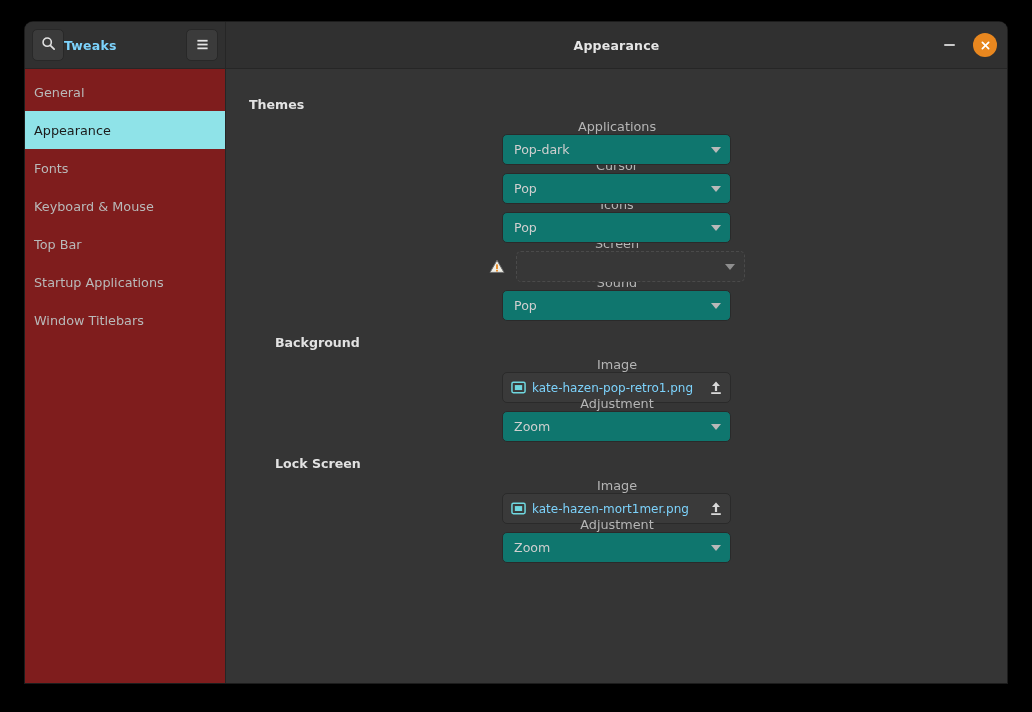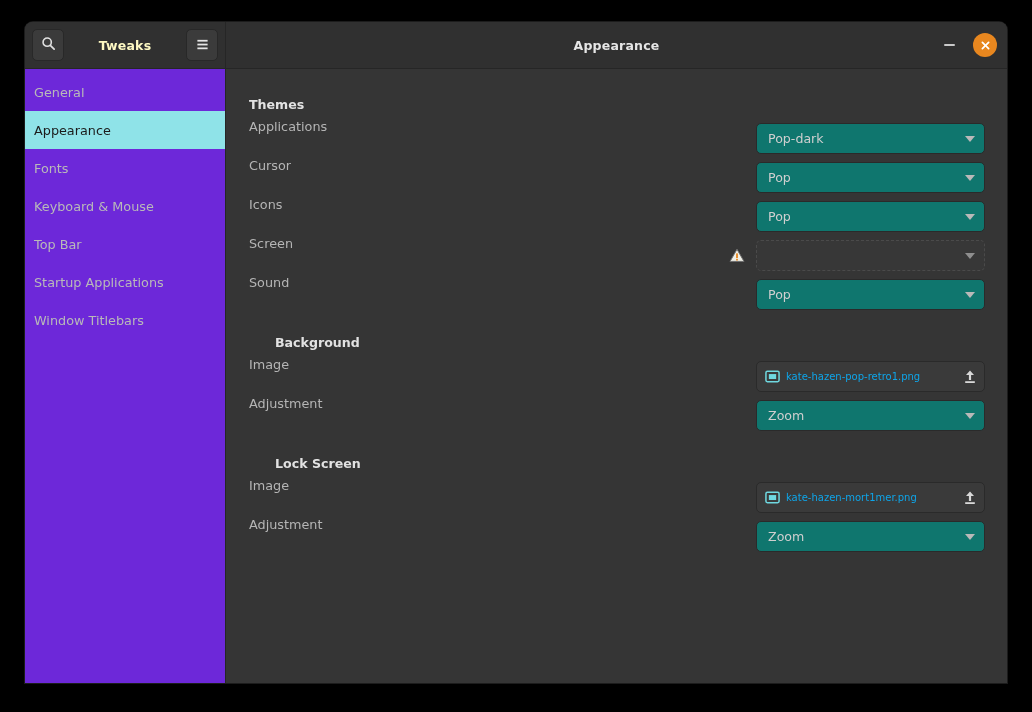--- a/index.html
+++ b/index.html
@@ -51,22 +51,22 @@
     border: 1px solid #282828;
     display: flex;
     align-items: center;
     justify-content: center;
     cursor: pointer;
     flex-shrink: 0;
   }
 
   #app-title {
     flex: 1;
-    text-align: center;
-    color: #fef9c3;
+    text-align: left;
+    color: #7dd3fc;
     font-size: 12.5px;
     font-weight: bold;
     letter-spacing: 0.2px;
   }
 
   #title-area {
     flex: 1;
     display: flex;
     align-items: center;
     justify-content: center;
@@ -111,21 +111,21 @@
 
   
   #body {
     display: flex;
     height: 615px;
   }
 
   #sidebar {
     width: 201px;
     min-width: 201px;
-    background: #6d28d9;
+    background: #7f1d1d;
     border-right: 1px solid #262626;
     padding-top: 4px;
     box-sizing: border-box;
   }
 
   .nav-item {
     height: 38px;
     display: flex;
     align-items: center;
     padding-left: 9px;
@@ -150,21 +150,23 @@
     color: #e2e2e2;
     font-size: 12.6px;
     font-weight: bold;
     margin: 0 0 7px 0;
     padding-left: 1px;
   }
   .section-title.spaced { margin-top: 21px; margin-left: 26px; }
 
   .row {
     display: flex;
+    align-items: center;
     height: 39px;
+    flex-direction: column;
   }
 
   .row-label {
     color: #b5b5b5;
     font-size: 12.8px;
     flex: 1;
     padding-left: 1px;
   }
 
   .row-right {
@@ -220,22 +222,22 @@
     background: #3a3a3a;
     border: 1px solid #2a2a2a;
     border-radius: 5px;
     display: flex;
     align-items: center;
     padding: 0 7px 0 8px;
     cursor: pointer;
     gap: 6px;
   }
   .filebtn .fname {
-    color: #0ea5e9;
-    font-size: 10px;
+    color: #7dd3fc;
+    font-size: 12px;
     flex: 1;
     white-space: nowrap;
     overflow: hidden;
     text-overflow: ellipsis;
   }
 
   .warn-icon { margin-right: 2px; display: flex; align-items: center; }
 </style>
 </head>
 <body>

